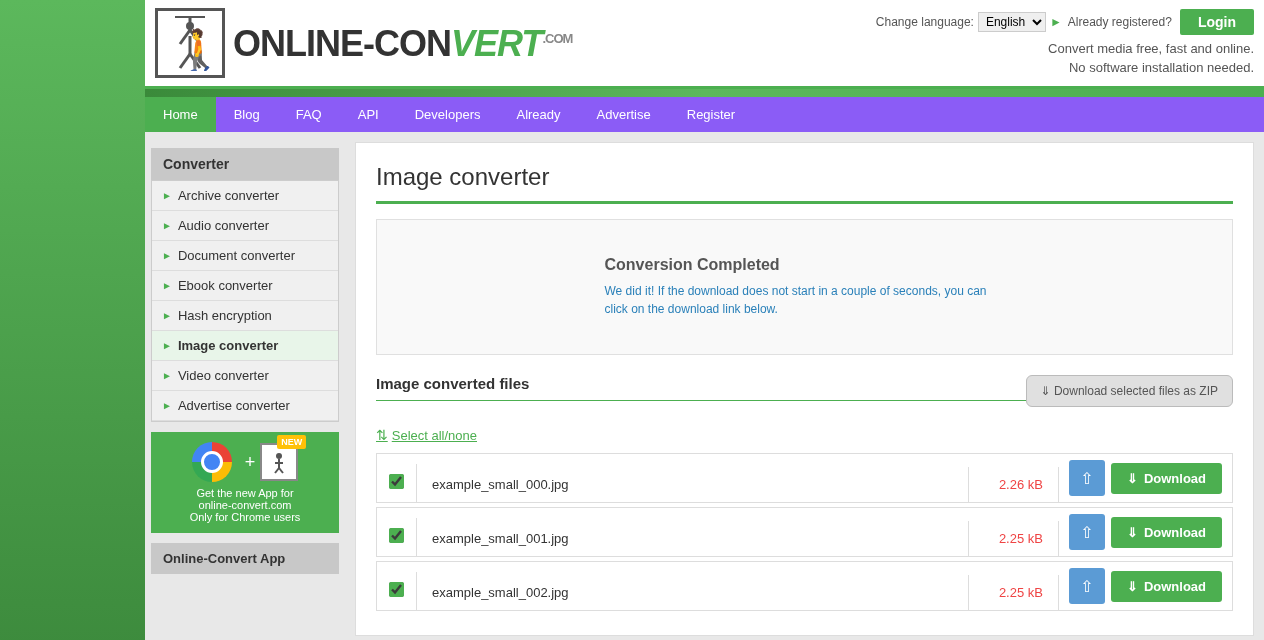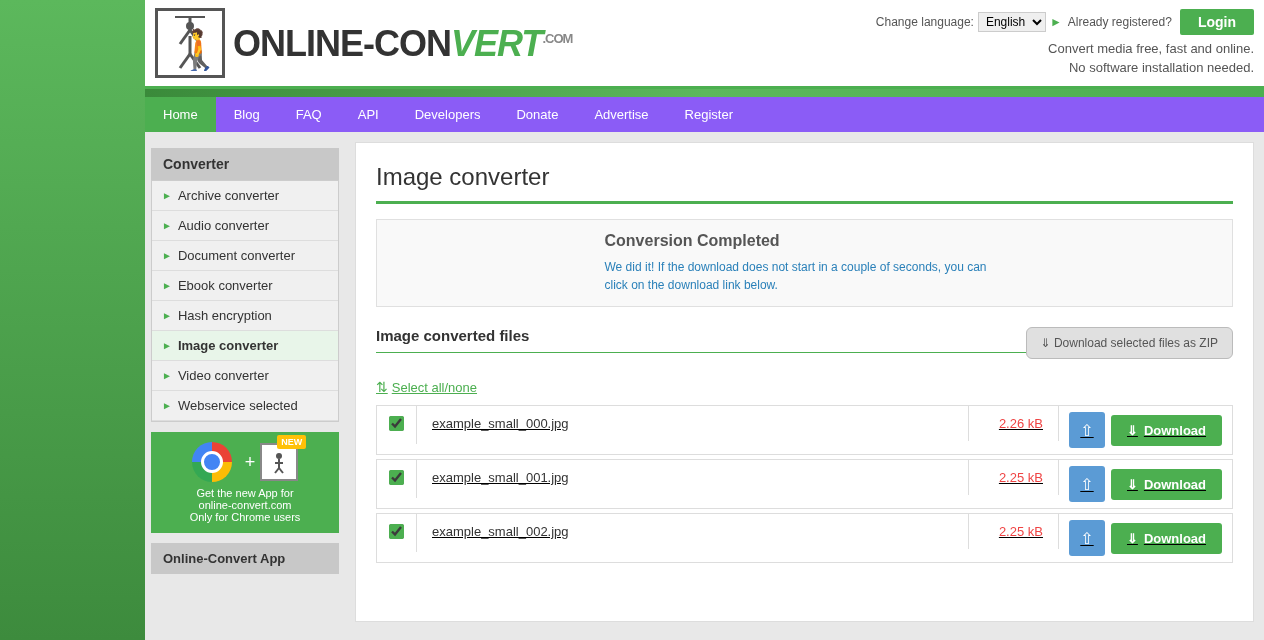--- a/index.html
+++ b/index.html
@@ -233,21 +233,21 @@
     #page-title {
       font-size: 24px;
       color: #333;
       font-weight: normal;
     }
 
     
     #conversion-complete {
       background: #f9f9f9;
       border: 1px solid #e0e0e0;
-      padding: 12px 30px;
+      padding: 36px 30px;
       margin-bottom: 20px;
       display: flex;
       justify-content: center;
     }
     #conversion-complete-inner {
       max-width: 400px;
     }
     #conversion-complete-title {
       font-size: 16px;
       font-weight: bold;
@@ -294,25 +294,24 @@
       margin-top: 10px;
     }
     #select-all-icon {
       margin-right: 4px;
       font-size: 14px;
       color: #4caf50;
     }
 
     .file-row {
       display: flex;
-      align-items: flex-start;
+      align-items: flex-end;
       border: 1px solid #ddd;
       margin-bottom: 4px;
       background: #fff;
-      text-decoration: underline;
     }
     .file-row-check {
       padding: 10px 12px;
       border-right: 1px solid #ddd;
     }
     .file-row-check input[type=checkbox] {
       width: 15px;
       height: 15px;
       cursor: pointer;
       accent-color: #4caf50;
@@ -434,21 +433,21 @@
     </div>
 
     <div id="green-band"></div>
 
     <div id="nav">
       <a href="#" class="active">Home</a>
       <a href="#">Blog</a>
       <a href="#">FAQ</a>
       <a href="#">API</a>
       <a href="#">Developers</a>
-      <a href="#">Donate</a>
+      <a href="#">Already</a>
       <a href="#">Advertise</a>
       <a href="#">Register</a>
     </div>
 
     <div id="body-wrapper">
 
       <div id="sidebar">
         <div id="sidebar-converter-header">Converter</div>
         <div id="sidebar-menu">
           <a class="sidebar-item">
@@ -474,21 +473,21 @@
           <a class="sidebar-item active">
             <span class="sidebar-arrow">►</span>
             <span>Image converter</span>
           </a>
           <a class="sidebar-item">
             <span class="sidebar-arrow">►</span>
             <span>Video converter</span>
           </a>
           <a class="sidebar-item">
             <span class="sidebar-arrow">►</span>
-            <span>Webservice selected</span>
+            <span>Advertise converter</span>
           </a>
         </div>
 
         <div id="app-promo">
           <div id="app-promo-inner">
             <div id="chrome-icon"></div>
             <span id="plus-sign">+</span>
             <div id="app-icon-box" style="position:relative;">
               <svg width="24" height="24" viewBox="0 0 24 24">
                 <circle cx="12" cy="6" r="3" fill="#555"></circle>

